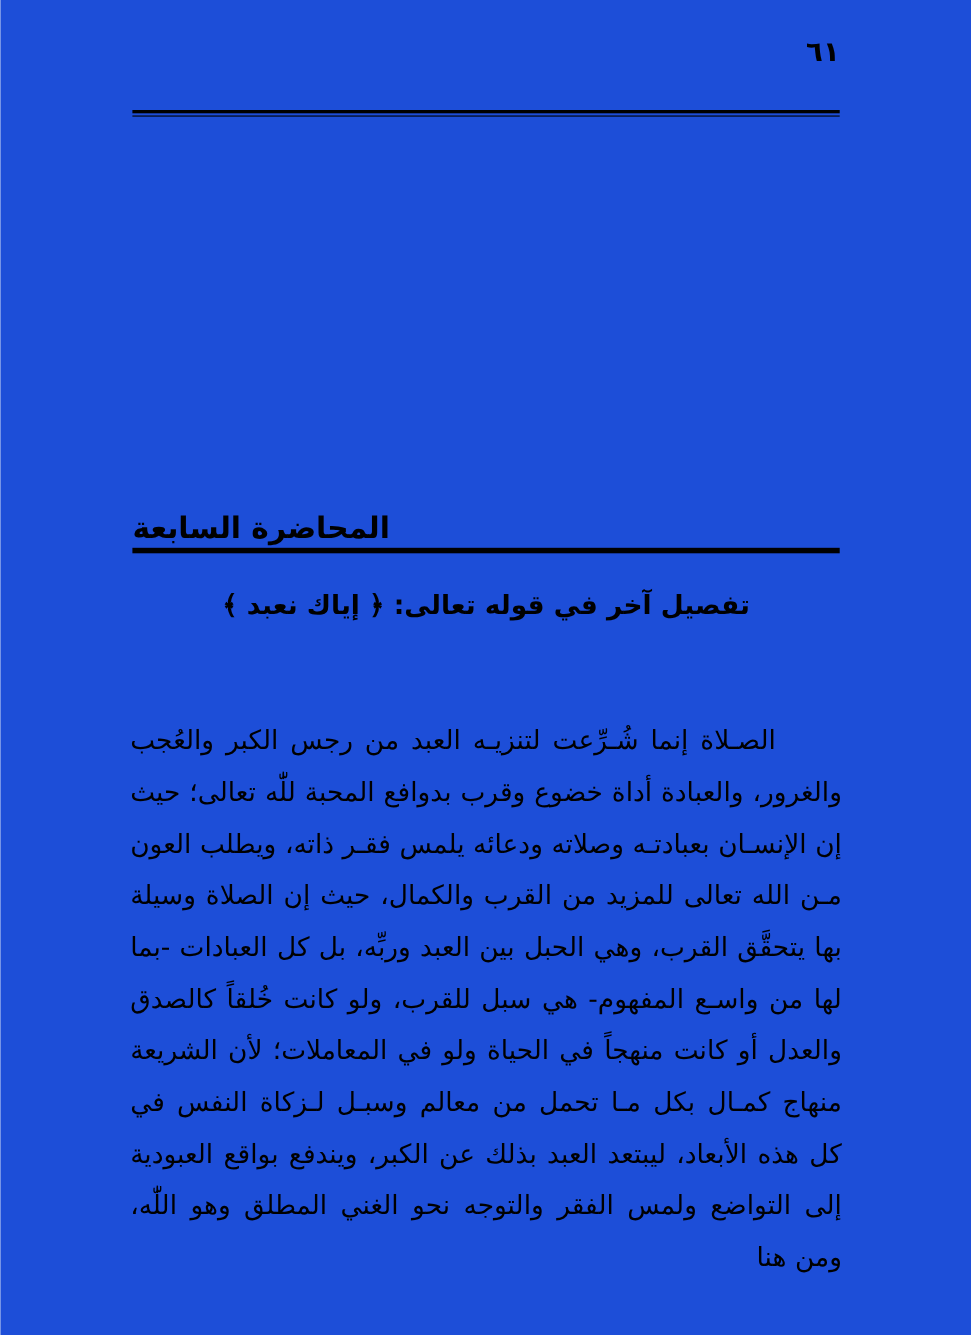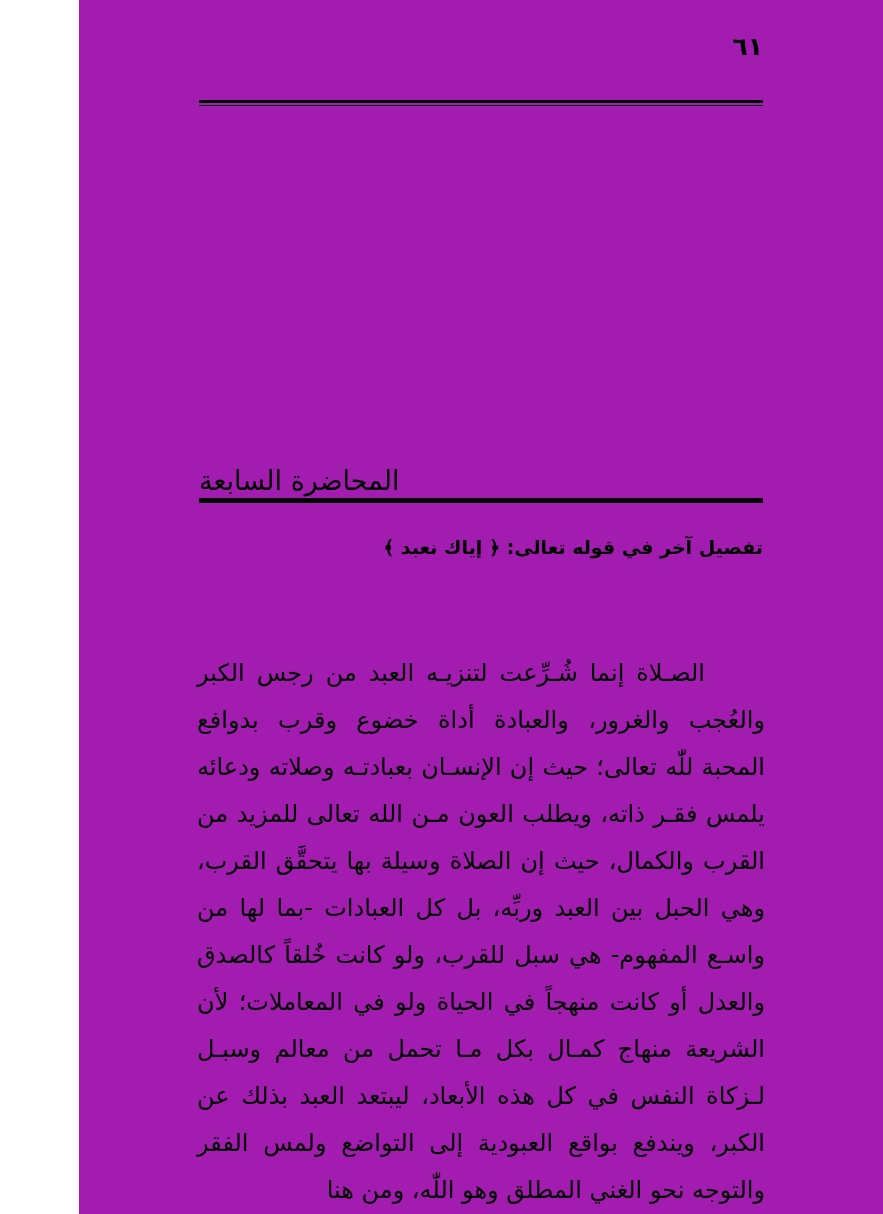--- a/index.html
+++ b/index.html
@@ -2,23 +2,23 @@
 <html lang="ar" dir="rtl"><head>
 <meta charset="utf-8">
 <style>
   html, body {
     margin: 0;
     padding: 0;
     background: #ffffff;
   }
   .page {
     position: relative;
-    width: 804px;
+    width: 883px;
     height: 1214px;
-    background: #a21caf;
+    background: #1d4ed8;
     overflow: hidden;
     font-family: "DejaVu Sans", "Liberation Sans", sans-serif;
     color: #000000;
     margin-left: 24px;
   }
 
   
   .page-header {
     position: absolute;
     top: 34px;
@@ -54,38 +54,38 @@
     right: 120px;
     left: 120px;
   }
   .lecture-title-row {
     position: relative;
     height: 46px;
     text-align: left;
   }
   .lecture-title {
     font-size: 27px;
-    font-weight: normal;
+    font-weight: bold;
     letter-spacing: 0px;
     line-height: 1.1;
     display: inline-block;
     padding-bottom: 2px;
     border-bottom: 5px solid #000;
     position: absolute;
     left: 0;
     top: 0;
     width: 100%;
     text-align: left;
     box-sizing: border-box;
   }
   .lecture-subtitle {
     margin-top: 22px;
-    font-size: 19px;
+    font-size: 24px;
     font-weight: bold;
-    text-align: right;
+    text-align: center;
     line-height: 1.4;
     letter-spacing: 0px;
   }
 
   
   .body-text {
     position: absolute;
     top: 650px;
     right: 118px;
     left: 118px;

